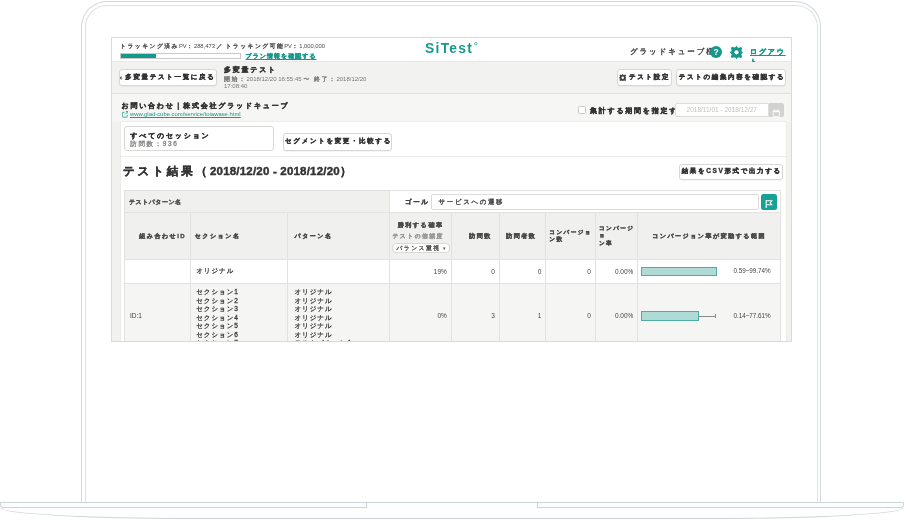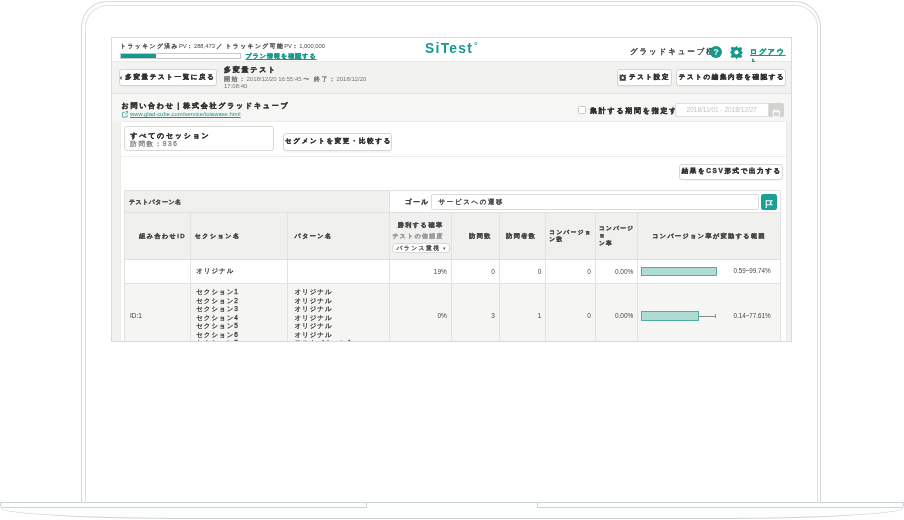--- a/index.html
+++ b/index.html
@@ -142,20 +142,21 @@
       <div class="abs jp" id="sess1">すべてのセッション</div>
       <div class="abs jp" id="sess2">訪問数：936</div>
     </div>
     <div class="abs wbtn" id="segbtn">
         <svg width="7" height="7" viewBox="0 0 10 10" style="margin-right:2.5px">
           <path d="M0.5 0.5h9L6 5v4.5L4 8V5z" fill="#444"></path>
         </svg>
         <span class="jp">セグメントを変更・比較する</span>
       </div>
     <div class="abs" id="carddiv"></div>
+    <div class="abs" id="heading"><span class="jp">テスト結果（</span>2018/12/20 - 2018/12/20<span class="jp">）</span></div>
     <div class="abs wbtn" id="csvbtn">
         <svg width="8" height="8" viewBox="0 0 10 10" style="margin-right:2.5px">
           <path d="M5 0v4.5M3 3l2 2 2-2" stroke="#444" stroke-width="1.3" fill="none"></path>
           <path d="M0.5 6v2.5a1 1 0 001 1h7a1 1 0 001-1V6" stroke="#444" stroke-width="1.1" fill="none"></path>
         </svg>
         <span class="jp">結果をCSV形式で出力する</span>
       </div>
     <div class="abs" id="tbl">
       <div class="row" style="height:22.7px">
         <div class="cell gray" style="left:0;width:265.1px">

